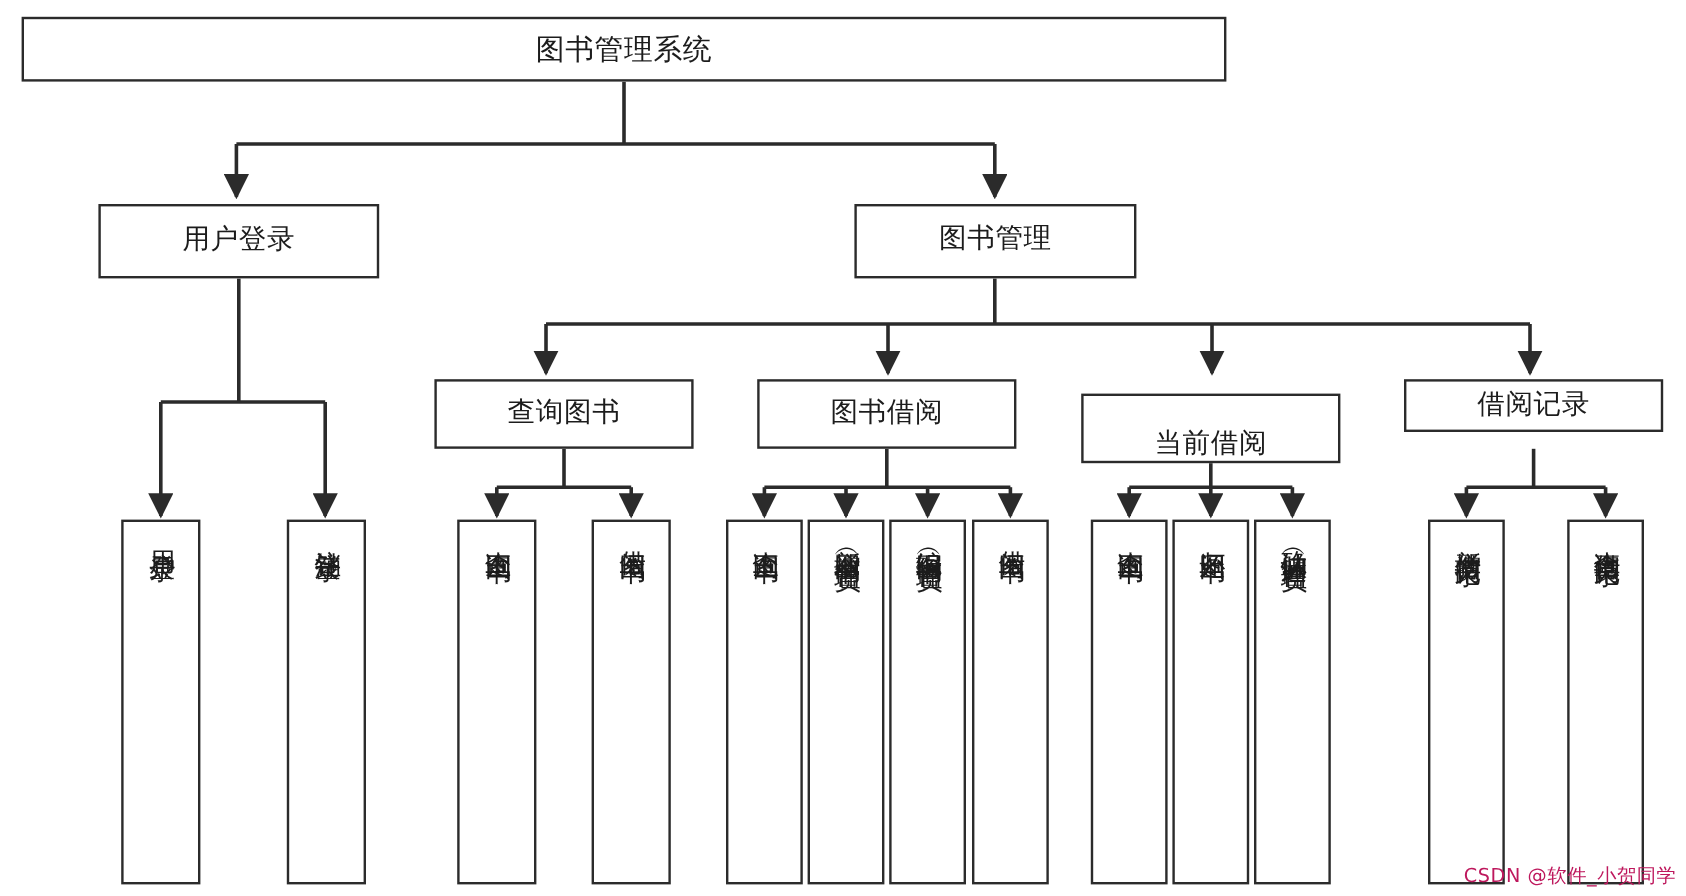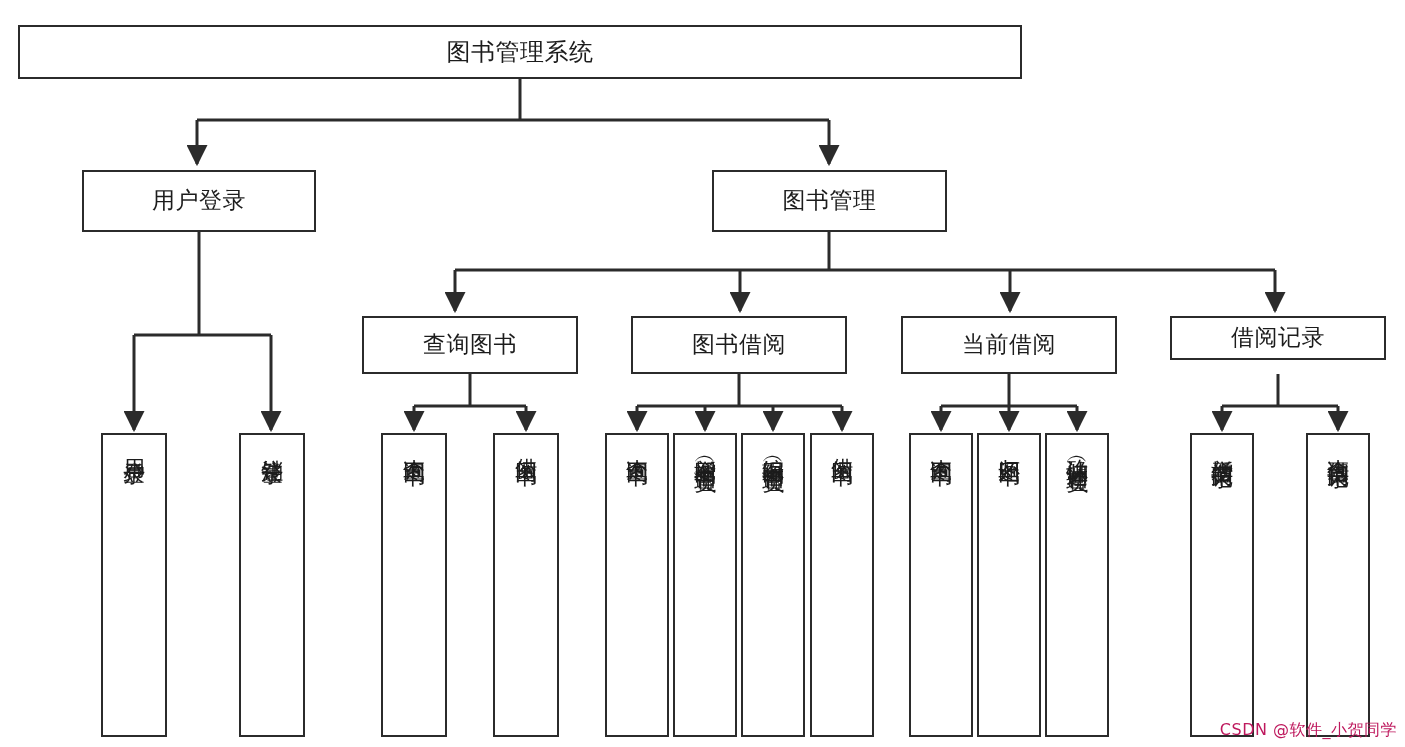--- a/index.html
+++ b/index.html
@@ -121,38 +121,38 @@
       <path d="M 1009 406 L 1009 430" marker-end="url(#arrow)"></path>
       <path d="M 1077 406 L 1077 430" marker-end="url(#arrow)"></path>
 
       <path d="M 1278 374 L 1278 406"></path>
       <path d="M 1222 406 L 1338 406"></path>
       <path d="M 1222 406 L 1222 430" marker-end="url(#arrow)"></path>
       <path d="M 1338 406 L 1338 430" marker-end="url(#arrow)"></path>
     </g>
   </svg>
 
-  <div class="node horiz root" style="left:18px; top:14px; width:1004px; height:54px;margin-top:11px;">
+  <div class="node horiz root" style="left:18px; top:14px; width:1004px; height:54px;">
     <span class="node-label">图书管理系统</span>
   </div>
 
   <div class="node horiz" style="left:82px; top:170px; width:234px; height:62px;">
     <span class="node-label">用户登录</span>
   </div>
-  <div class="node horiz" style="left:712px; top:170px; width:235px; height:62px;">
+  <div class="node horiz" style="left:712px; top:170px; width:235px; height:62px;font-family:Liberation Mono, monospace;">
     <span class="node-label">图书管理</span>
   </div>
 
   <div class="node horiz" style="left:362px; top:316px; width:216px; height:58px;">
     <span class="node-label">查询图书</span>
   </div>
   <div class="node horiz" style="left:631px; top:316px; width:216px; height:58px;">
     <span class="node-label">图书借阅</span>
   </div>
-  <div class="node horiz" style="left:901px; top:316px; width:216px; height:58px;">
+  <div class="node horiz" style="left:901px; top:328px; width:216px; height:58px;align-items:flex-end;">
     <span class="node-label">当前借阅</span>
   </div>
   <div class="node horiz" style="left:1170px; top:316px; width:216px; height:44px;">
     <span class="node-label">借阅记录</span>
   </div>
 
   <div class="node vert" style="left:101px; top:433px; width:66px; height:304px;">
     <span class="node-label">用户登录</span>
   </div>
   <div class="node vert" style="left:239px; top:433px; width:66px; height:304px;">

